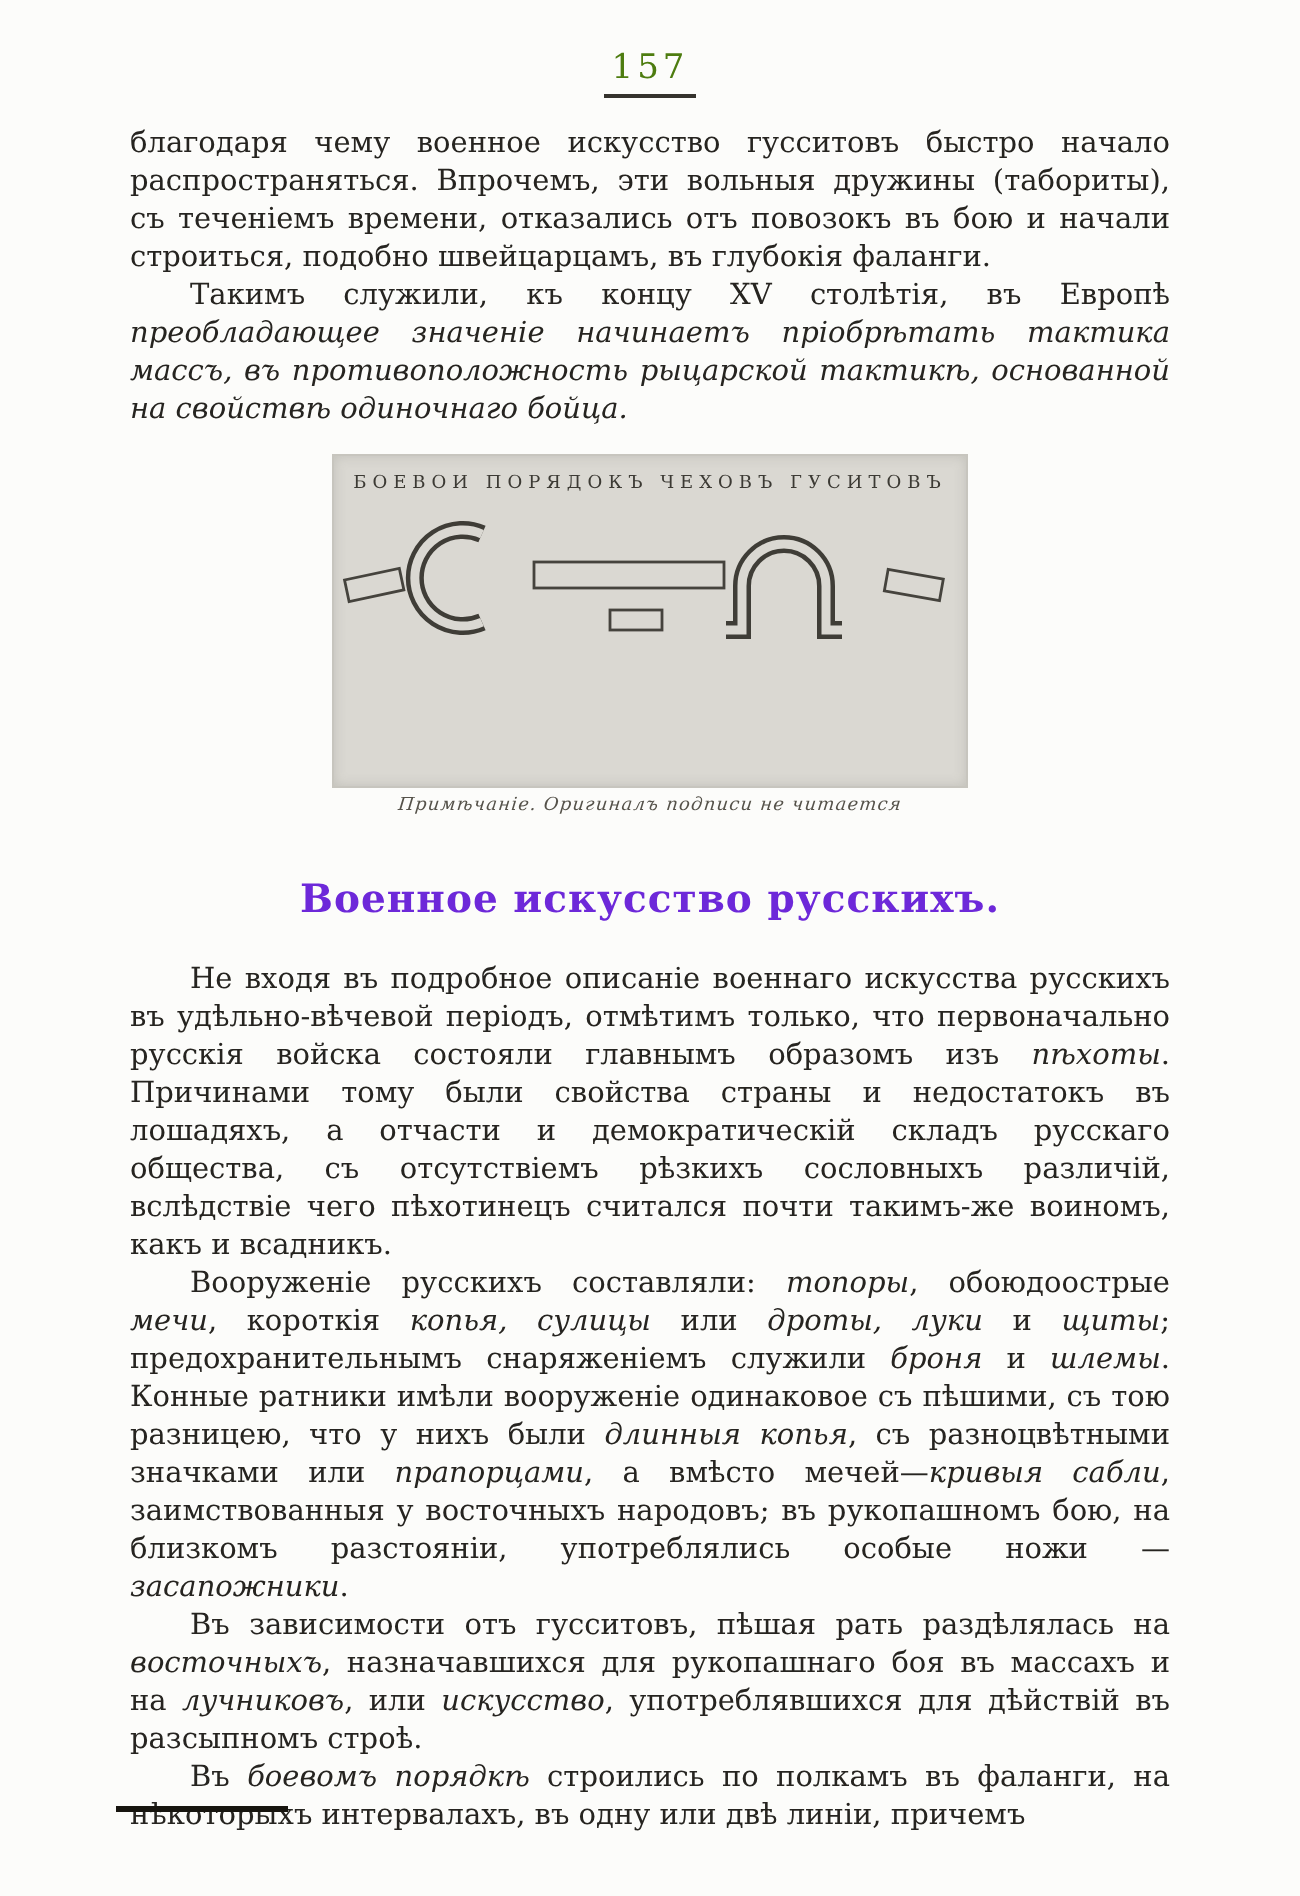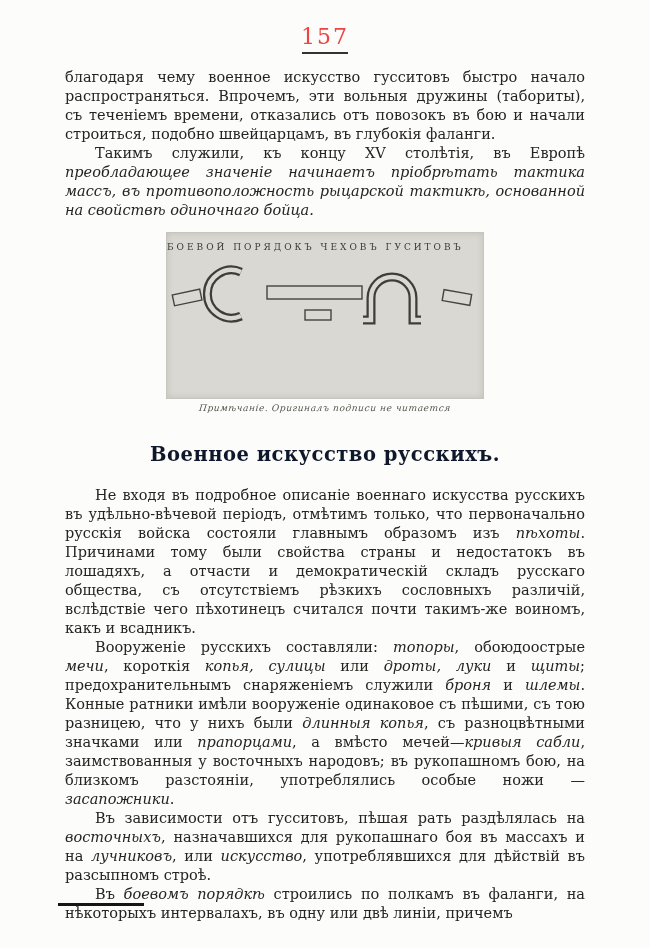--- a/index.html
+++ b/index.html
@@ -11,23 +11,23 @@
     background: #fcfcfa;
     overflow: hidden;
     font-family: "DejaVu Serif", "DejaVu Sans", serif;
     color: #262420;
   }
   .page-number-wrap {
     text-align: center;
     padding-top: 24px;
   }
   .page-number {
-    font-size: 22px;
+    font-size: 17px;
     letter-spacing: 2px;
-    color: #ef4444;
+    color: #4d7c0f;
   }
   .page-number-rule {
     width: 46px;
     height: 1.5px;
     background: #35332d;
     margin: 3px auto 0;
   }
   .text-block {
     width: 520px;
     margin: 14px auto 0;
@@ -42,21 +42,21 @@
 
   .figure-panel {
     width: 316px;
     margin: 12px auto 2px;
     background: #dad8d2;
     border: 1px solid #c7c5be;
     box-shadow: 0 0 6px rgba(120,118,110,0.25) inset;
     padding: 9px 0 52px;
   }
   .figure-title {
-    text-align: left;
+    text-align: center;
     font-size: 9px;
     letter-spacing: 3px;
     color: #3c3a34;
     margin-bottom: 4px;
     white-space: nowrap;
     overflow: hidden;
   }
   .figure-svg { display: block; margin: 0 auto; }
   .shape-line { fill: none; stroke: #45433d; stroke-width: 1.4; }
   .shape-outer { fill: none; stroke: #3f3d37; stroke-width: 9; }
@@ -72,21 +72,21 @@
     transform: skewX(-6deg);
     text-align: center;
   }
 
   .section-heading {
     text-align: center;
     font-weight: bold;
     font-size: 19.5px;
     letter-spacing: 0.5px;
     margin: 30px 0 20px;
-    color: #0f172a;
+    color: #6d28d9;
   }
 
   .scan-artifact-line {
     position: absolute;
     left: 58px;
     top: 903px;
     width: 86px;
     height: 3px;
     background: #17150f;
   }

